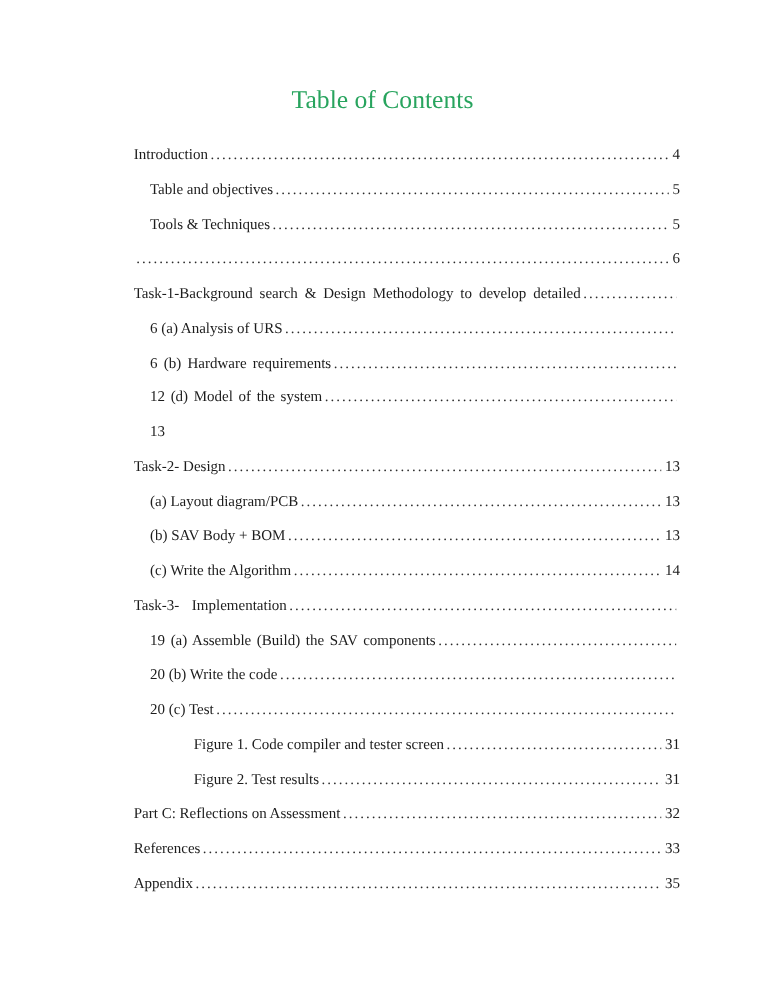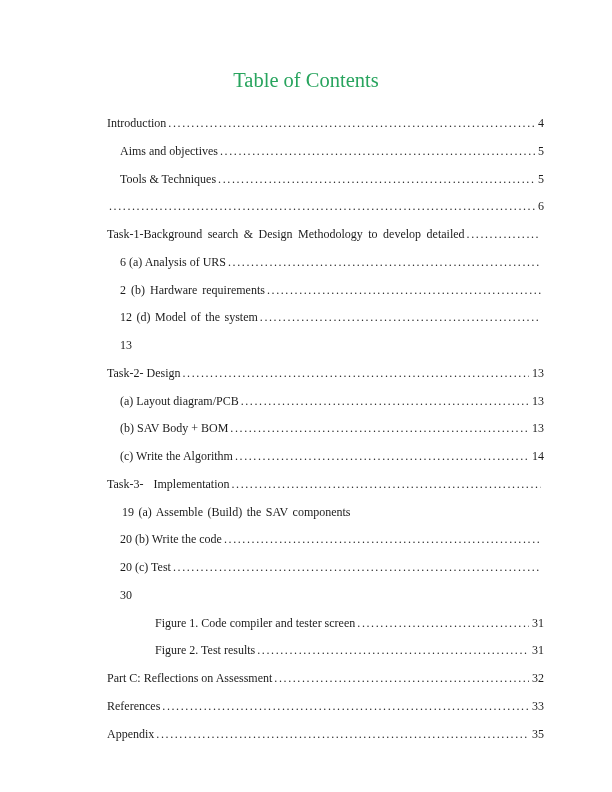--- a/index.html
+++ b/index.html
@@ -68,21 +68,21 @@
 
 <div class="page">
   <h1 class="title" style="color: rgb(40, 164, 94);">Table of Contents</h1>
   <div class="toc" id="toc">
       <div class="row indent0">
         <span class="t">Introduction</span>
         <span class="leader"></span>
         <span class="pg">4</span>
       </div>
       <div class="row indent1">
-        <span class="t">Aims and objectives</span>
+        <span class="t">Table and objectives</span>
         <span class="leader"></span>
         <span class="pg">5</span>
       </div>
       <div class="row indent1">
         <span class="t">Tools &amp; Techniques</span>
         <span class="leader"></span>
         <span class="pg">5</span>
       </div>
       <div class="row indent0">
         <span class="leader"></span>
@@ -90,21 +90,21 @@
       </div>
       <div class="row indent0" style="word-spacing: 2.5px;">
         <span class="t">Task-1-Background search &amp; Design Methodology to develop detailed</span>
         <span class="leader"></span>
       </div>
       <div class="row indent1">
         <span class="t">6 (a) Analysis of URS</span>
         <span class="leader"></span>
       </div>
       <div class="row indent1" style="word-spacing: 2px;">
-        <span class="t">2 (b) Hardware requirements</span>
+        <span class="t">6 (b) Hardware requirements</span>
         <span class="leader"></span>
       </div>
       <div class="row indent1" style="word-spacing: 1.5px;">
         <span class="t">12 (d) Model of the system</span>
         <span class="leader"></span>
       </div>
       <div class="row indent1">
         <span class="t">13</span>
       </div>
       <div class="row indent0">
@@ -124,34 +124,31 @@
       </div>
       <div class="row indent1">
         <span class="t">(c) Write the Algorithm</span>
         <span class="leader"></span>
         <span class="pg">14</span>
       </div>
       <div class="row indent0" style="word-spacing: 7px;">
         <span class="t">Task-3- Implementation</span>
         <span class="leader"></span>
       </div>
-      <div class="row indent1" style="word-spacing: 1.5px; flex-direction: column;">
+      <div class="row indent1" style="word-spacing: 1.5px;">
         <span class="t">19 (a) Assemble (Build) the SAV components</span>
         <span class="leader"></span>
       </div>
       <div class="row indent1">
         <span class="t">20 (b) Write the code</span>
         <span class="leader"></span>
       </div>
       <div class="row indent1">
         <span class="t">20 (c) Test</span>
         <span class="leader"></span>
-      </div>
-      <div class="row indent1">
-        <span class="t">30</span>
       </div>
       <div class="row indent2">
         <span class="t">Figure 1. Code compiler and tester screen</span>
         <span class="leader"></span>
         <span class="pg">31</span>
       </div>
       <div class="row indent2">
         <span class="t">Figure 2. Test results</span>
         <span class="leader"></span>
         <span class="pg">31</span>

